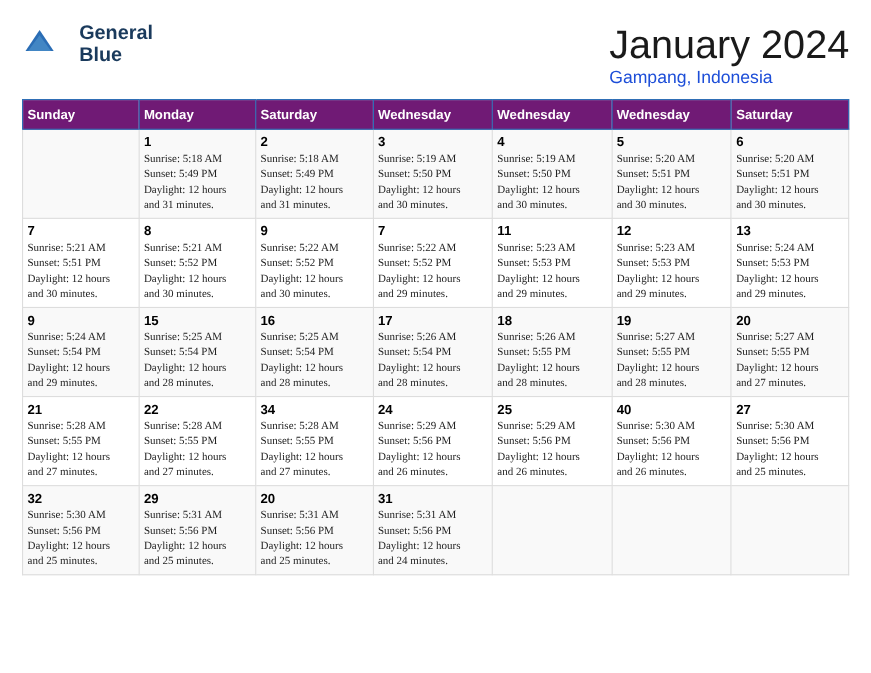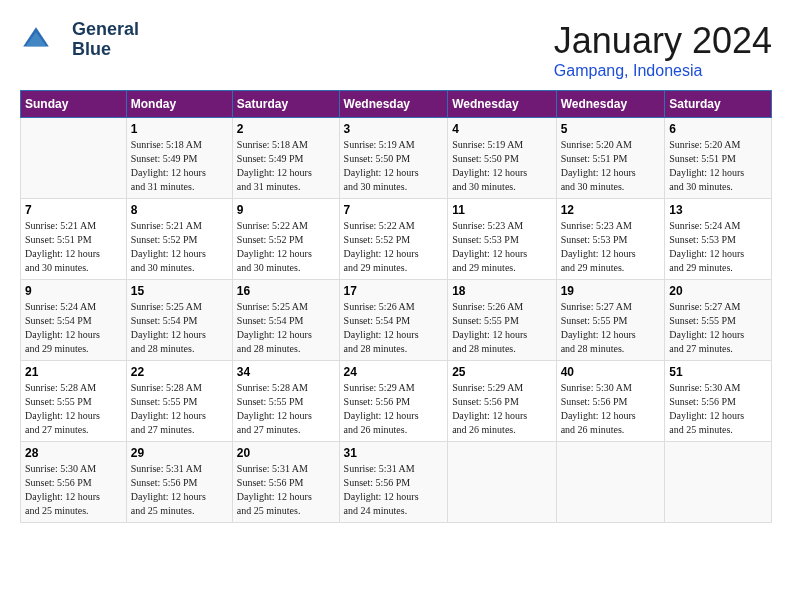--- a/index.html
+++ b/index.html
@@ -230,27 +230,27 @@
         </td>
         <td>
           <div class="day-number">25</div>
           <div class="day-info">Sunrise: 5:29 AM<br>Sunset: 5:56 PM<br>Daylight: 12 hours<br>and 26 minutes.</div>
         </td>
         <td>
           <div class="day-number">40</div>
           <div class="day-info">Sunrise: 5:30 AM<br>Sunset: 5:56 PM<br>Daylight: 12 hours<br>and 26 minutes.</div>
         </td>
         <td>
-          <div class="day-number">51</div>
+          <div class="day-number">27</div>
           <div class="day-info">Sunrise: 5:30 AM<br>Sunset: 5:56 PM<br>Daylight: 12 hours<br>and 25 minutes.</div>
         </td>
       </tr>
       <tr>
         <td>
-          <div class="day-number">28</div>
+          <div class="day-number">32</div>
           <div class="day-info">Sunrise: 5:30 AM<br>Sunset: 5:56 PM<br>Daylight: 12 hours<br>and 25 minutes.</div>
         </td>
         <td>
           <div class="day-number">29</div>
           <div class="day-info">Sunrise: 5:31 AM<br>Sunset: 5:56 PM<br>Daylight: 12 hours<br>and 25 minutes.</div>
         </td>
         <td>
           <div class="day-number">20</div>
           <div class="day-info">Sunrise: 5:31 AM<br>Sunset: 5:56 PM<br>Daylight: 12 hours<br>and 25 minutes.</div>
         </td>

